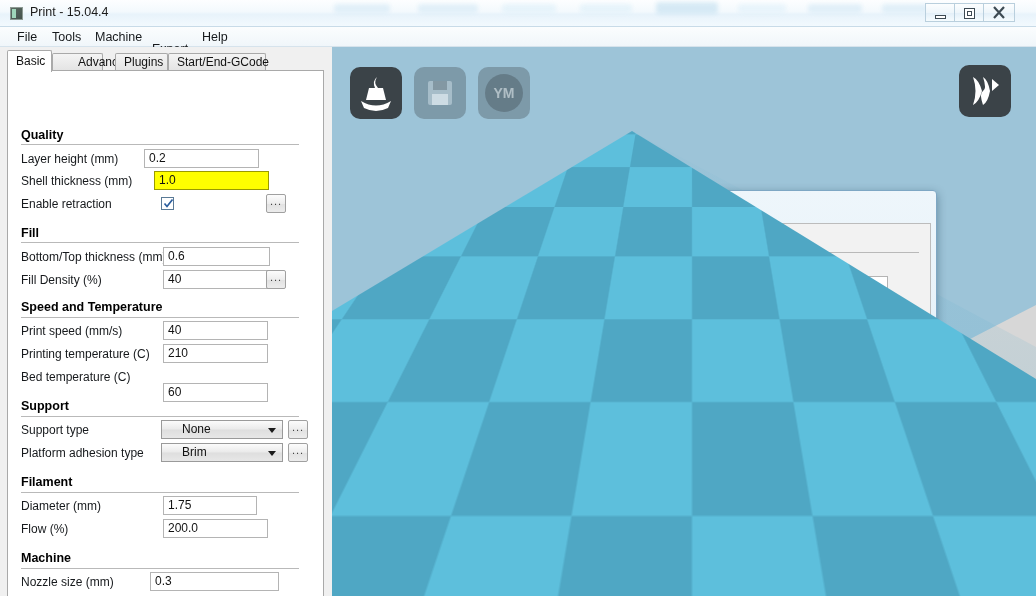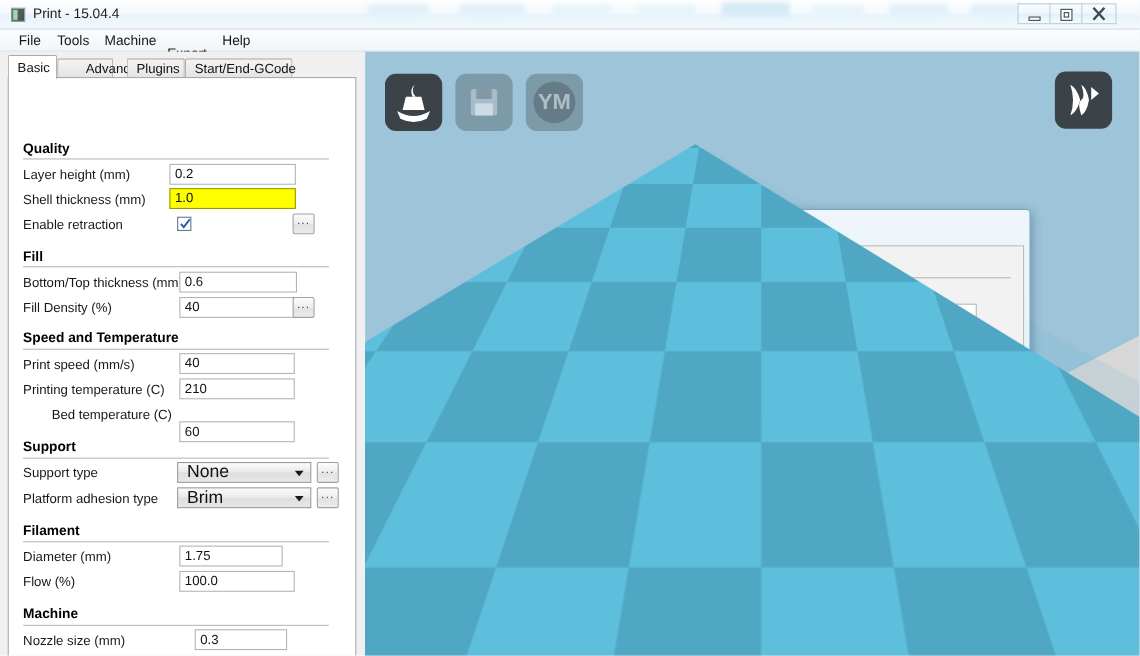--- a/index.html
+++ b/index.html
@@ -217,24 +217,24 @@
     white-space: nowrap;
     overflow: hidden;
   }
   .field.highlight { background: #ffff00; border-color: #9a9a00; }
   .combo {
     position: absolute;
     height: 19px;
     background: linear-gradient(to bottom, #fbfbfb 0%, #eaeaea 48%, #dedede 52%, #e7e7e7 100%);
     border: 1px solid #9a9a9a;
     box-sizing: border-box;
-    font-size: 16px;
+    font-size: 12px;
     color: #111;
     line-height: 17px;
-    padding-left: 8px;
+    padding-left: 20px;
     white-space: nowrap;
   }
   .combo .arrow {
     position: absolute;
     right: 6px; top: 7px;
     width: 0; height: 0;
     border-left: 4px solid transparent;
     border-right: 4px solid transparent;
     border-top: 5px solid #1b1b1b;
   }
@@ -310,21 +310,21 @@
     width: 52px; height: 52px;
     border-radius: 10px;
     box-sizing: border-box;
   }
   .vp-btn.enabled  { background: #3b4348; }
   .vp-btn.disabled { background: rgba(80,96,104,0.42); }
   .vp-btn svg { position: absolute; left: 0; top: 0; }
   .vp-btn .ym {
     position: absolute; left: 0; top: 0; right: 0; bottom: 0;
     display: flex; align-items: center; justify-content: center;
-    font-size: 20px; font-weight: bold;
+    font-size: 14px; font-weight: bold;
     color: rgba(236,244,248,0.55);
     letter-spacing: 0px;
     font-family: "Liberation Sans", sans-serif;
   }
   .vp-btn .ym-ring {
     position: absolute; left: 7px; top: 7px;
     width: 38px; height: 38px; border-radius: 50%;
     background: rgba(52,62,68,0.32);
   }
 
@@ -434,21 +434,21 @@
     <div id="tab-strip">
         <div class="tab active" style="left: 0px; width: 45px;">Basic</div>
         <div class="tab" style="left: 45px; width: 51px; padding-left: 25px;">Advanced</div>
         <div class="tab" style="left: 108px; width: 53px;">Plugins</div>
         <div class="tab" style="left: 161px; width: 98px;">Start/End-GCode</div>
       </div>
     <div id="panel-body">
         <div class="group-title" style="top: 57px;">Quality</div>
         <div class="group-rule" style="top: 73px;"></div>
         <div class="row-label" style="top: 81px;">Layer height (mm)</div>
-        <div class="field" style="left: 146px; top: 78px; width: 115px;">0.2</div>
+        <div class="field" style="left: 136px; top: 78px; width: 115px;">0.2</div>
         <div class="row-label" style="top: 103px;">Shell thickness (mm)</div>
         <div class="field highlight" style="left: 146px; top: 100px; width: 115px;">1.0</div>
         <div class="row-label" style="top: 126px;">Enable retraction</div>
         <div class="checkbox" style="left: 153px; top: 126px;">
           <svg width="11" height="11" viewBox="0 0 11 11">
             <path d="M1.5 5.5 L4 8.5 L9.5 1.5" stroke="#2b5e9e" stroke-width="1.7" fill="none"></path>
           </svg>
         </div>
         <div class="dots-btn" style="left: 258px; top: 123px;">...</div>
         <div class="group-title" style="top: 155px;">Fill</div>
@@ -457,40 +457,40 @@
         <div class="field" style="left: 155px; top: 176px; width: 107px;">0.6</div>
         <div class="row-label" style="top: 202px;">Fill Density (%)</div>
         <div class="field" style="left: 155px; top: 199px; width: 105px;">40</div>
         <div class="dots-btn" style="left: 258px; top: 199px;">...</div>
         <div class="group-title" style="top: 229px;">Speed and Temperature</div>
         <div class="group-rule" style="top: 246px;"></div>
         <div class="row-label" style="top: 253px;">Print speed (mm/s)</div>
         <div class="field" style="left: 155px; top: 250px; width: 105px;">40</div>
         <div class="row-label" style="top: 276px;">Printing temperature (C)</div>
         <div class="field" style="left: 155px; top: 273px; width: 105px;">210</div>
-        <div class="row-label" style="top: 299px; margin-left: 26px;">Bed temperature (C)</div>
+        <div class="row-label" style="top: 299px;">Bed temperature (C)</div>
         <div class="field" style="left: 155px; top: 296px; width: 105px; margin-top: 16px;">60</div>
         <div class="group-title" style="top: 328px;">Support</div>
         <div class="group-rule" style="top: 345px;"></div>
         <div class="row-label" style="top: 352px;">Support type</div>
         <div class="combo" style="left: 153px; top: 349px; width: 122px;"><span>None</span><span class="arrow"></span></div>
         <div class="dots-btn" style="left: 280px; top: 349px;">...</div>
         <div class="row-label" style="top: 375px;">Platform adhesion type</div>
         <div class="combo" style="left: 153px; top: 372px; width: 122px;"><span>Brim</span><span class="arrow"></span></div>
         <div class="dots-btn" style="left: 280px; top: 372px;">...</div>
         <div class="group-title" style="top: 404px;">Filament</div>
         <div class="group-rule" style="top: 421px;"></div>
         <div class="row-label" style="top: 428px;">Diameter (mm)</div>
         <div class="field" style="left: 155px; top: 425px; width: 94px;">1.75</div>
         <div class="row-label" style="top: 451px;">Flow (%)</div>
-        <div class="field" style="left: 155px; top: 448px; width: 105px;">100.0</div>
+        <div class="field" style="left: 155px; top: 448px; width: 105px;">200.0</div>
         <div class="group-title" style="top: 480px;">Machine</div>
         <div class="group-rule" style="top: 497px;"></div>
         <div class="row-label" style="top: 504px;">Nozzle size (mm)</div>
-        <div class="field" style="left: 169px; top: 501px; width: 84px;">0.3</div>
+        <div class="field" style="left: 142px; top: 501px; width: 129px;">0.3</div>
       </div>
   </div>
 
   <div id="viewport">
     <div id="floor-gray"></div>
     <div id="plate-wrap">
       <div id="plate"></div>
     </div>
     <div id="plate-back"></div>
 

